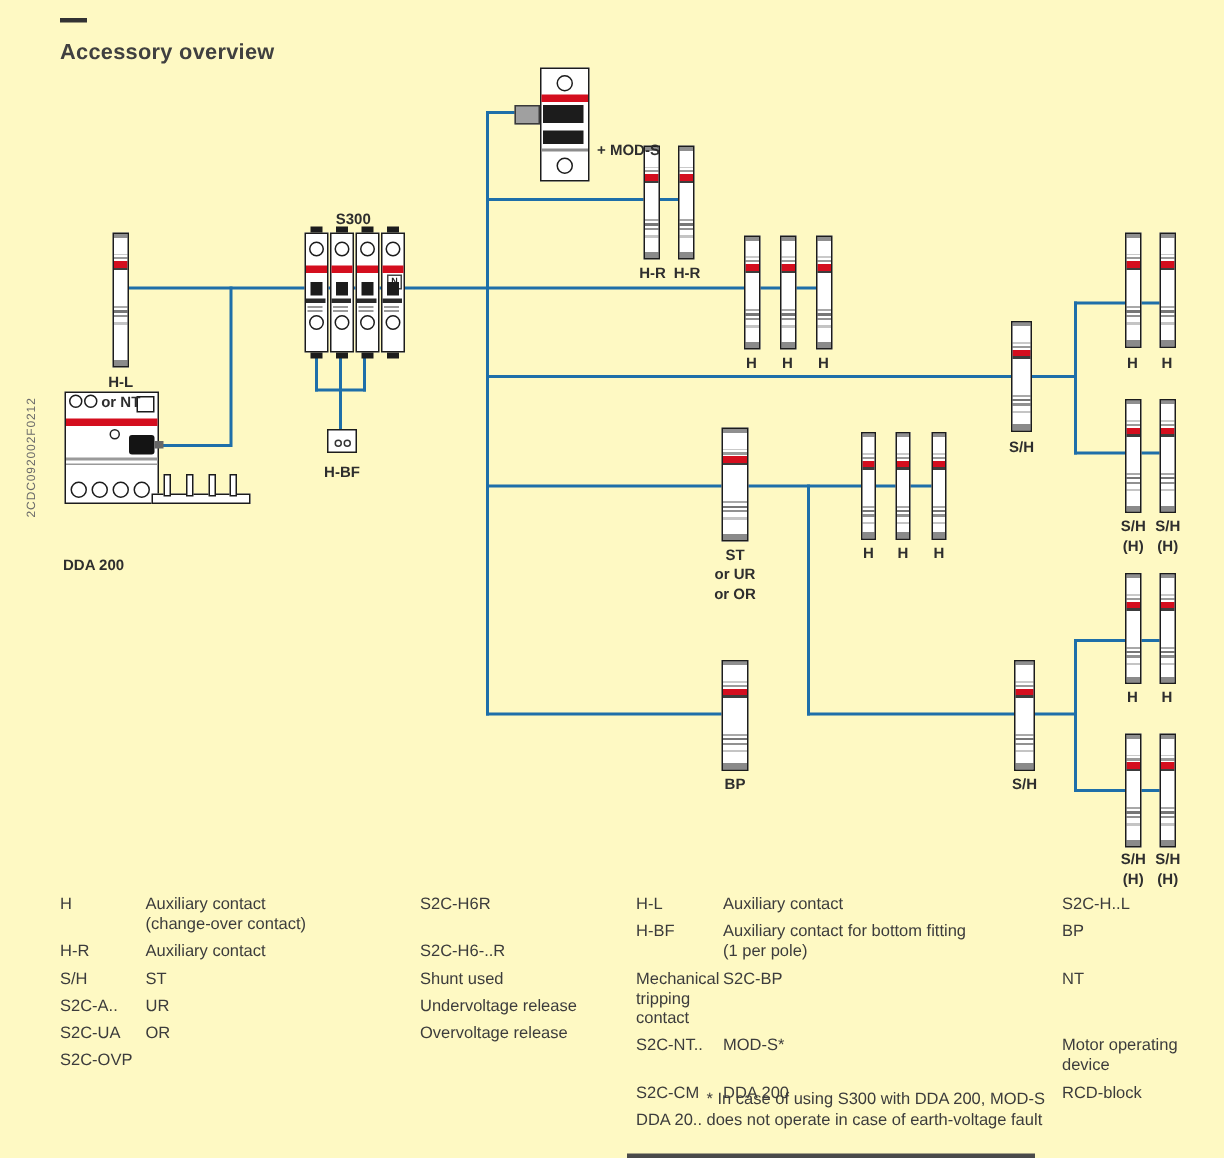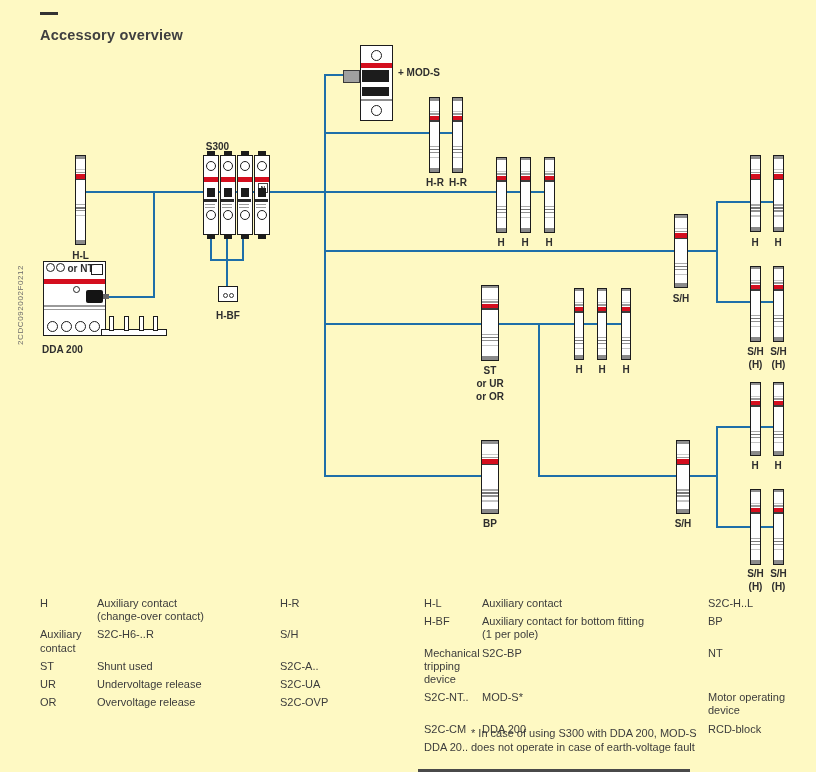--- a/index.html
+++ b/index.html
@@ -28,21 +28,21 @@
         var(--red) 18px 22.5px,#3c3c3c 22.5px 24px,transparent 24px 48px,
         #a8a8a8 48px 49.5px,transparent 49.5px 51px,
         #777 51px 52.5px,transparent 52.5px 54px,
         #919191 54px 55.5px,transparent 55.5px 59px,
         #c4c4c4 59px 60.5px,transparent 60.5px);
   }
   .dev-label{
     position:absolute;z-index:3;font-size:10px;font-weight:700;color:#2e2e2e;
     text-align:center;line-height:13px;white-space:pre-line;
   }
-  .dev-label.left{text-align:left;}
+  .dev-label.left{text-align:left;margin-top:28px;}
   
   .s300{position:absolute;display:flex;gap:1.5px;z-index:2;}
   .pole{position:relative;width:15.5px;height:80px;background:#fff;border:1.5px solid var(--ink);box-sizing:border-box;}
   .pole .tab-top{position:absolute;top:-5px;left:2.5px;width:8px;height:4px;background:var(--ink);}
   .pole .tab-bot{position:absolute;bottom:-5px;left:2.5px;width:8px;height:4px;background:var(--ink);}
   .pole .circ{position:absolute;top:5px;left:2px;width:8px;height:8px;border:1.6px solid var(--ink);border-radius:50%;background:#fff;}
   .pole .circ2{position:absolute;top:54px;left:2px;width:8px;height:8px;border:1.6px solid var(--ink);border-radius:50%;background:#fff;}
   .pole .red{position:absolute;top:21px;left:0;width:100%;height:5px;background:var(--red);}
   .pole .nbox{position:absolute;top:27px;left:3px;width:8px;height:8px;background:#fff;border:1px solid #444;
     font-size:6px;font-weight:700;color:#222;text-align:center;line-height:8px;}
@@ -134,21 +134,21 @@
 
   <div class="slat" style="left:429px;top:97px;width:11px;height:76px;"></div>
   <div class="slat" style="left:452px;top:97px;width:11px;height:76px;"></div>
   <div class="dev-label" style="left:421px;top:176px;width:28px;">H-R</div>
   <div class="dev-label" style="left:444px;top:176px;width:28px;">H-R</div>
 
   <div class="slat" style="left:75px;top:155px;width:11px;height:90px;"></div>
   <div class="dev-label" style="left:58px;top:249px;width:45px;">H-L
 or NT</div>
 
-  <div class="dev-label" style="left:185px;top:140px;width:65px;">S300</div>
+  <div class="dev-label" style="left:203px;top:140px;width:65px;">S300</div>
   <div class="s300" style="left:203px;top:155px;">
     <div class="pole">
       <span class="tab-top"></span>
         <span class="circ"></span>
       <span class="red"></span>
         <span class="toggle"></span>
       <span class="strip"></span>
         <span class="marks"></span>
       <span class="circ2"></span>
         <span class="tab-bot"></span>
@@ -264,20 +264,21 @@
   <div class="slat" style="left:773px;top:489px;width:11px;height:76px;"></div>
   <div class="dev-label" style="left:741px;top:567px;width:29px;">S/H
 (H)</div>
   <div class="dev-label" style="left:764px;top:567px;width:29px;">S/H
 (H)</div>
 
   <div class="legend-col lft">
     <div>H</div>
     <div>Auxiliary contact
 (change-over contact)</div>
+    <div>S2C-H6R</div>
     <div>H-R</div>
     <div>Auxiliary contact</div>
     <div>S2C-H6-..R</div>
     <div>S/H</div>
     <div>ST</div>
     <div>Shunt used</div>
     <div>S2C-A..</div>
     <div>UR</div>
     <div>Undervoltage release</div>
     <div>S2C-UA</div>
@@ -287,21 +288,21 @@
   </div>
 
   <div class="legend-col rgt">
     <div>H-L</div>
     <div>Auxiliary contact</div>
     <div>S2C-H..L</div>
     <div>H-BF</div>
     <div>Auxiliary contact for bottom fitting
 (1 per pole)</div>
     <div>BP</div>
-    <div>Mechanical tripping device</div>
+    <div>Mechanical tripping contact</div>
     <div>S2C-BP</div>
     <div>NT</div>
     <div>S2C-NT..</div>
     <div>MOD-S*</div>
     <div>Motor operating device</div>
     <div>S2C-CM</div>
     <div>DDA 200</div>
     <div>RCD-block</div>
     <div>DDA 20..</div>
   </div>

